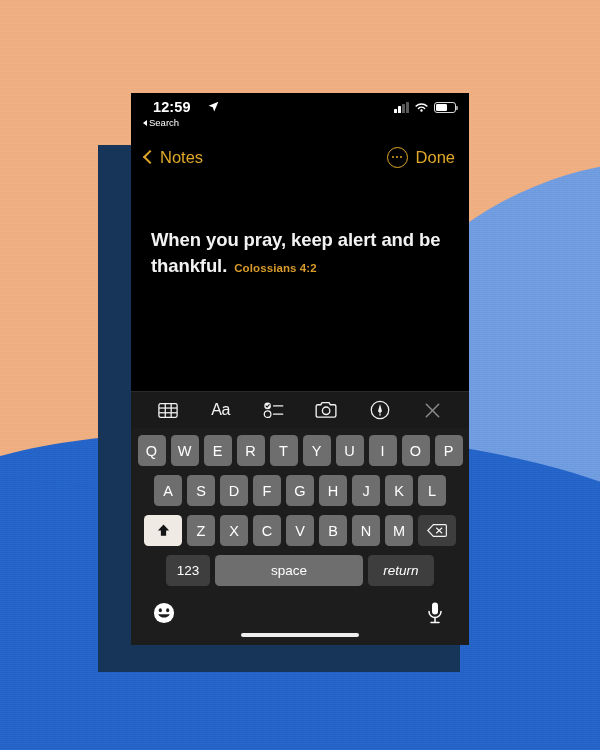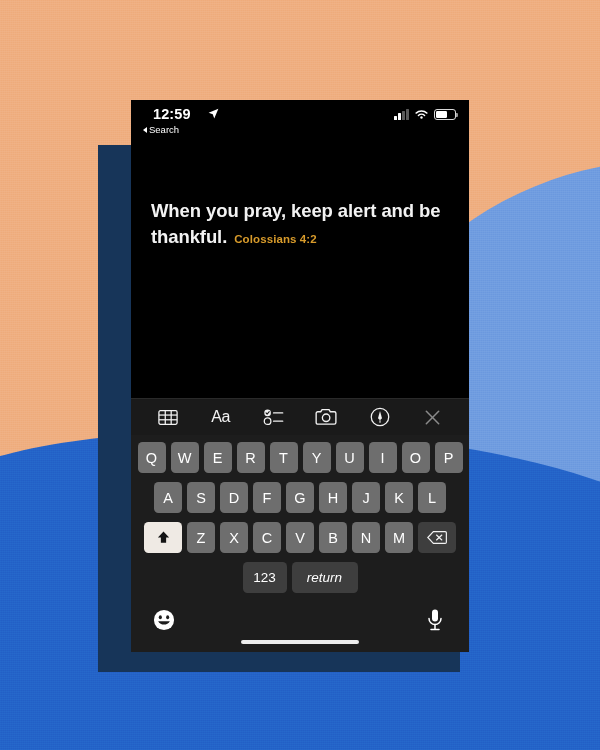--- a/index.html
+++ b/index.html
@@ -75,21 +75,21 @@
     top: 145px;
     width: 362px;
     height: 527px;
     background: #173559;
   }
 
   
   .phone {
     position: absolute;
     left: 131px;
-    top: 100px;
+    top: 93px;
     width: 338px;
     height: 552px;
     background: #000000;
     overflow: hidden;
     display: flex;
     flex-direction: column;
   }
 
   
   .statusbar {
@@ -365,20 +365,34 @@
         <path d="M8 10.6a1.3 1.3 0 1 0 0-2.6 1.3 1.3 0 0 0 0 2.6z" fill="#fff"></path>
         <path d="M4.6 7.1a5 5 0 0 1 6.8 0" stroke="#fff" stroke-width="1.5" fill="none" stroke-linecap="round"></path>
         <path d="M2.1 4.5a8.6 8.6 0 0 1 11.8 0" stroke="#fff" stroke-width="1.5" fill="none" stroke-linecap="round"></path>
       </svg>
       <span class="batt">
           <span></span>
         </span>
     </div>
   </div>
 
+  <div class="navbar">
+    <div class="nav-back">
+      <span class="chev"></span>
+      <span>Notes</span>
+    </div>
+    <div class="nav-right">
+      <span class="more-circle">
+          <i></i>
+          <i></i>
+          <i></i>
+        </span>
+      <span>Done</span>
+    </div>
+  </div>
 
   <div class="note-body">
     <div class="note-text"><span>When you pray, keep alert and be thankful.</span><span class="note-ref">Colossians 4:2</span></div>
   </div>
 
   <div class="toolbar">
     <div class="tb-btn">
       <svg width="20" height="17" viewBox="0 0 22 18" fill="none" stroke="#F2F2F2" stroke-width="1.4">
         <rect x="1" y="1.5" width="20" height="15" rx="1.6"></rect>
         <line x1="1" y1="6.3" x2="21" y2="6.3"></line>
@@ -458,20 +472,21 @@
       <div class="key wide dark">
         <svg width="20" height="15" viewBox="0 0 22 16">
           <path d="M7 1.5 H20 a1.3 1.3 0 0 1 1.3 1.3 v10.4 a1.3 1.3 0 0 1 -1.3 1.3 H7 L0.9 8 Z" fill="none" stroke="#F2F2F2" stroke-width="1.3"></path>
           <line x1="10.5" y1="5.3" x2="16.3" y2="10.7" stroke="#F2F2F2" stroke-width="1.3" stroke-linecap="round"></line>
           <line x1="16.3" y1="5.3" x2="10.5" y2="10.7" stroke="#F2F2F2" stroke-width="1.3" stroke-linecap="round"></line>
         </svg>
       </div>
     </div>
     <div class="krow bottom">
       <div class="key num">123</div>
+      <div class="key space">space</div>
       <div class="key return">return</div>
     </div>
   </div>
 
   <div class="botbar">
     <svg class="emoji-btn" viewBox="0 0 24 24">
       <circle cx="12" cy="12" r="11" fill="#ffffff"></circle>
       <ellipse cx="8" cy="9" rx="1.7" ry="2.2" fill="#1D1D1D"></ellipse>
       <ellipse cx="16" cy="9" rx="1.7" ry="2.2" fill="#1D1D1D"></ellipse>
       <path d="M5.6 13.3 A7.4 7.4 0 0 0 18.4 13.3 Z" fill="#1D1D1D"></path>

